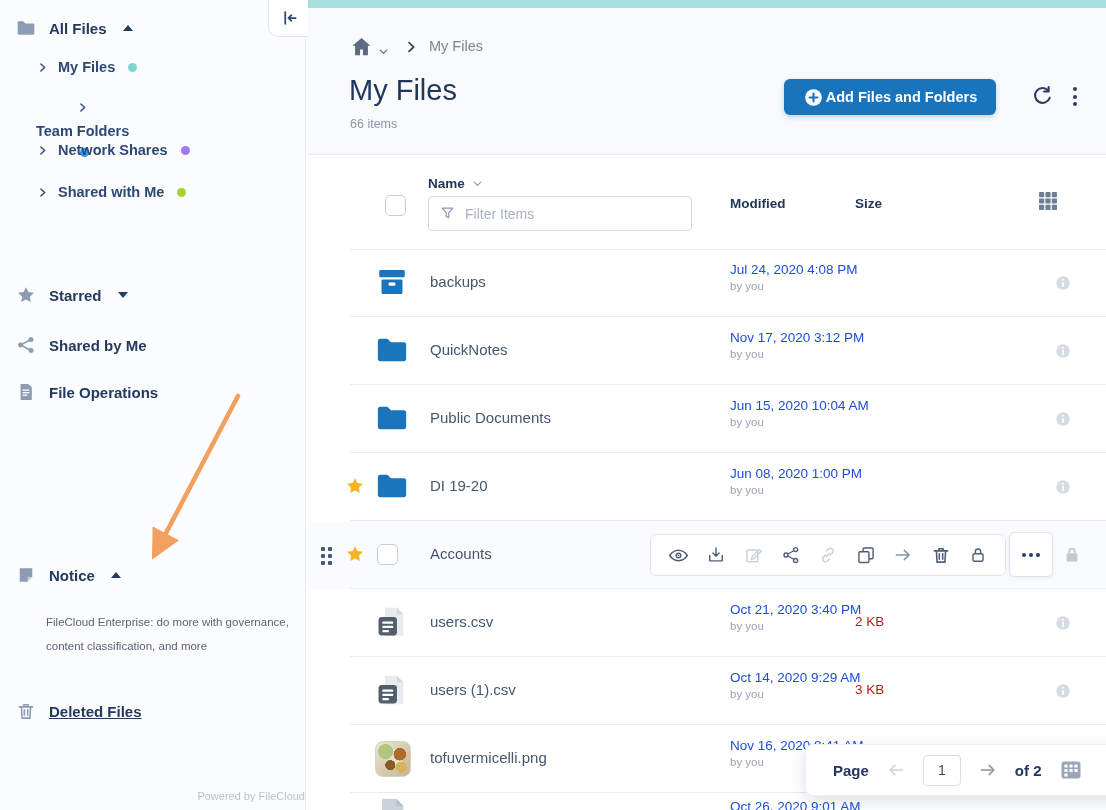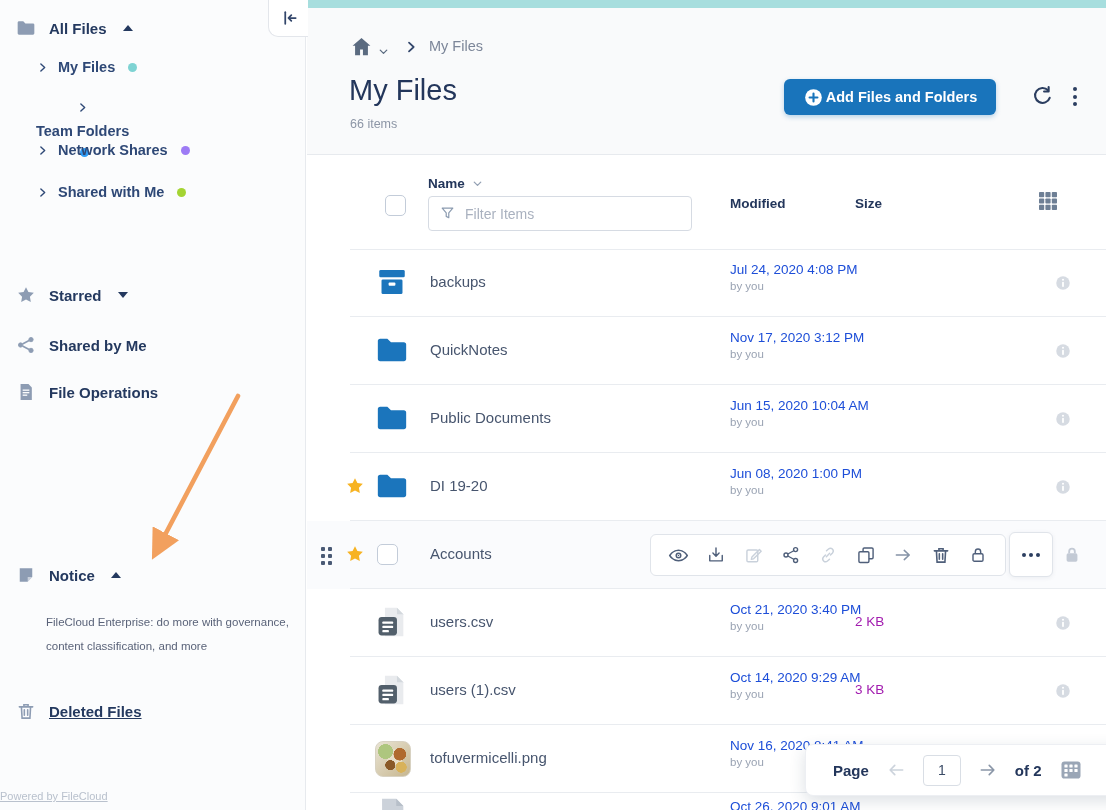--- a/index.html
+++ b/index.html
@@ -18,22 +18,22 @@
   .s-item .ic { width:20px; height:20px; flex:0 0 20px; }
   .s-sub { position:absolute; display:flex; align-items:center; gap:9px;
     font-size:14.5px; font-weight:600; color:#2e4876; cursor:pointer; }
   .dot { width:9px; height:9px; border-radius:50%; margin-left:4px; }
   .caret-down { width:0; height:0; border-left:5px solid transparent;
     border-right:5px solid transparent; border-top:6px solid #24395f; margin-left:3px; }
   .caret-up { width:0; height:0; border-left:5px solid transparent;
     border-right:5px solid transparent; border-bottom:6px solid #24395f; margin-left:3px; }
   .notice-body { position:absolute; left:46px; top:610px; width:254px;
     font-size:11.5px; line-height:24px; color:#5a6379; font-weight:400; }
-  .s-footer { position:absolute; bottom:8px; left:0; width:100%; text-align:left;
-    font-size:11px; color:#b9c1cd;text-decoration:underline; }
+  .s-footer { position:absolute; bottom:8px; left:0; width:100%; text-align:right;
+    font-size:11px; color:#b9c1cd; }
   .collapse-tab { position:absolute; left:268px; top:0; width:40px; height:37px;
     background:#fff; border:1px solid #e3e6eb; border-top:none; border-right:none;
     border-radius:0 0 0 10px; display:flex; align-items:center; justify-content:center;
     z-index:6; cursor:pointer; }
 
   
   .annot { position:absolute; left:140px; top:388px; z-index:4; pointer-events:none; }
 
   
   .main { position:absolute; left:307px; top:0; width:799px; height:810px;
@@ -77,21 +77,21 @@
     height:1px; background:#e9ecf0; }
   .row.hovered { background:#fafbfd; }
   .c-drag { position:absolute; left:14px; top:26px; }
   .c-star { position:absolute; left:38px; top:23px; }
   .c-icon { position:absolute; left:68px; top:16px; }
   .c-check { position:absolute; left:70px; top:23px; }
   .c-name { position:absolute; left:123px; top:24px; font-size:15px; color:#47556e; }
   .c-mod { position:absolute; left:423px; top:13px; }
   .c-mod .d { display:block; font-size:13.5px; color:#1d4ed8; }
   .c-mod .b { display:block; font-size:11.5px; color:#9aa3b3; margin-top:3px; }
-  .c-size { position:absolute; left:548px; top:25px; font-size:13.5px; color:#a21caf; }
+  .c-size { position:absolute; left:548px; top:25px; font-size:13.5px; color:#b91c1c; }
   .c-info { position:absolute; left:747px; top:25px; cursor:pointer; }
   .thumb { width:36px; height:36px; border-radius:8px; border:1px solid #d8d2c2;
     background:
       radial-gradient(circle at 28% 28%, #aec67e 0 21%, transparent 22%),
       radial-gradient(circle at 70% 36%, #b06a2e 0 19%, transparent 20%),
       radial-gradient(circle at 42% 68%, #8a5a28 0 16%, transparent 17%),
       radial-gradient(circle at 74% 74%, #d8b25a 0 15%, transparent 16%),
       radial-gradient(circle at 55% 45%, #e8dfc8 0 30%, transparent 31%),
       linear-gradient(135deg,#e9e4d4,#c7b68f); }
 

